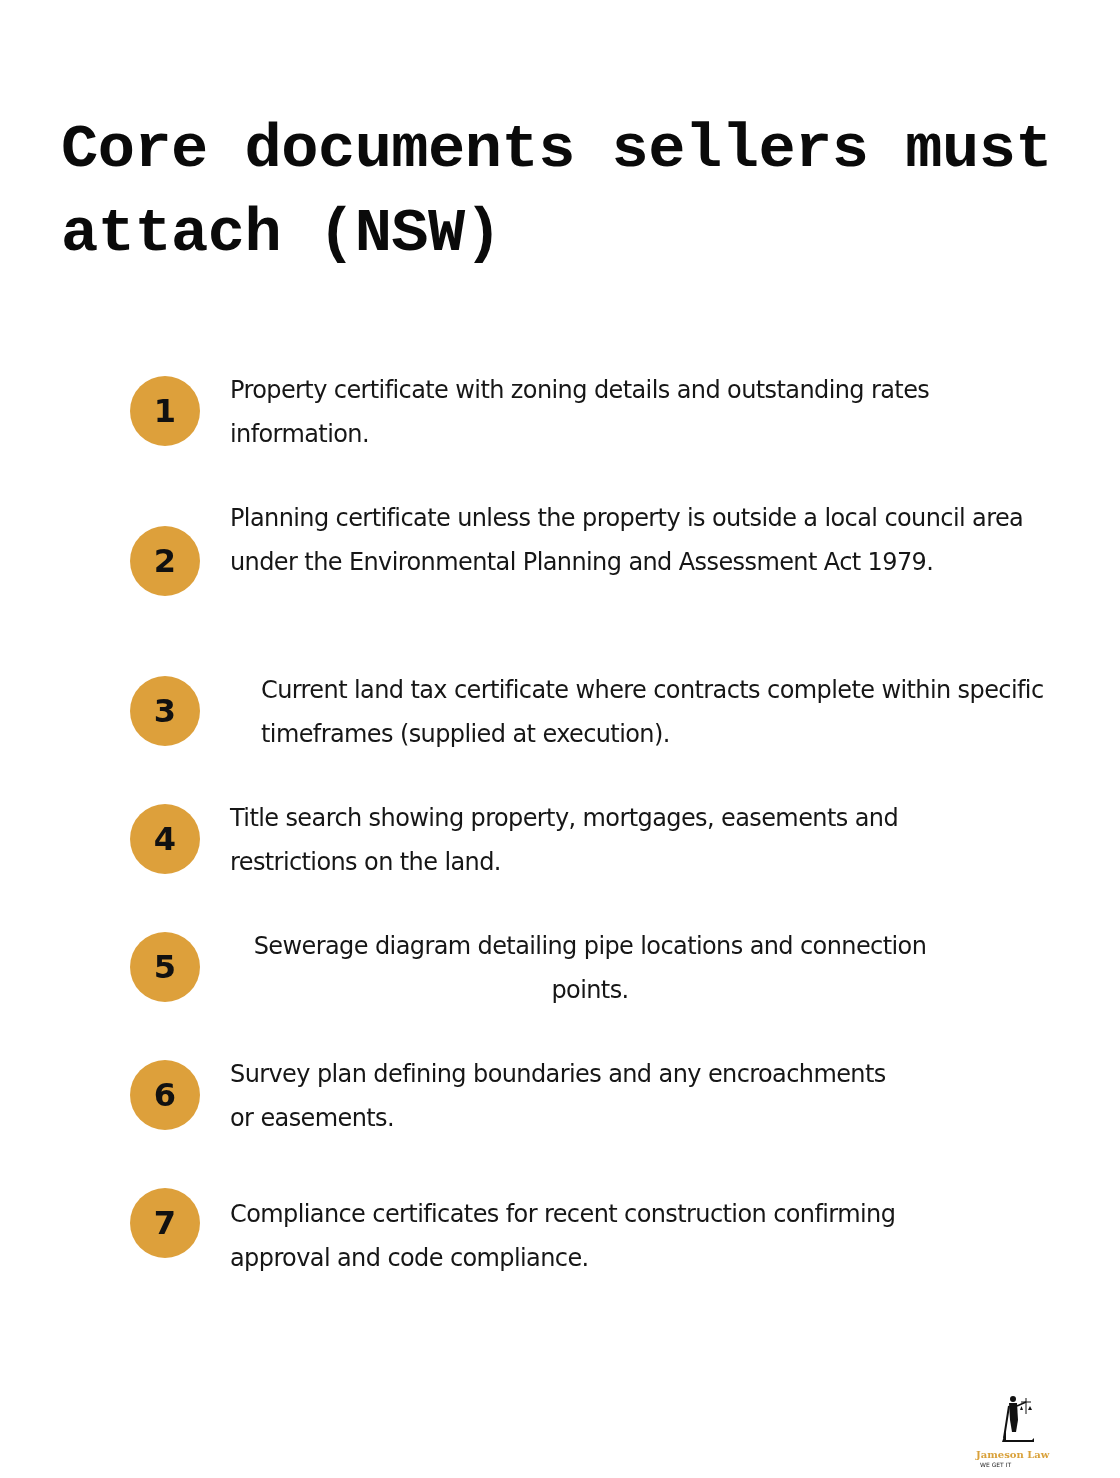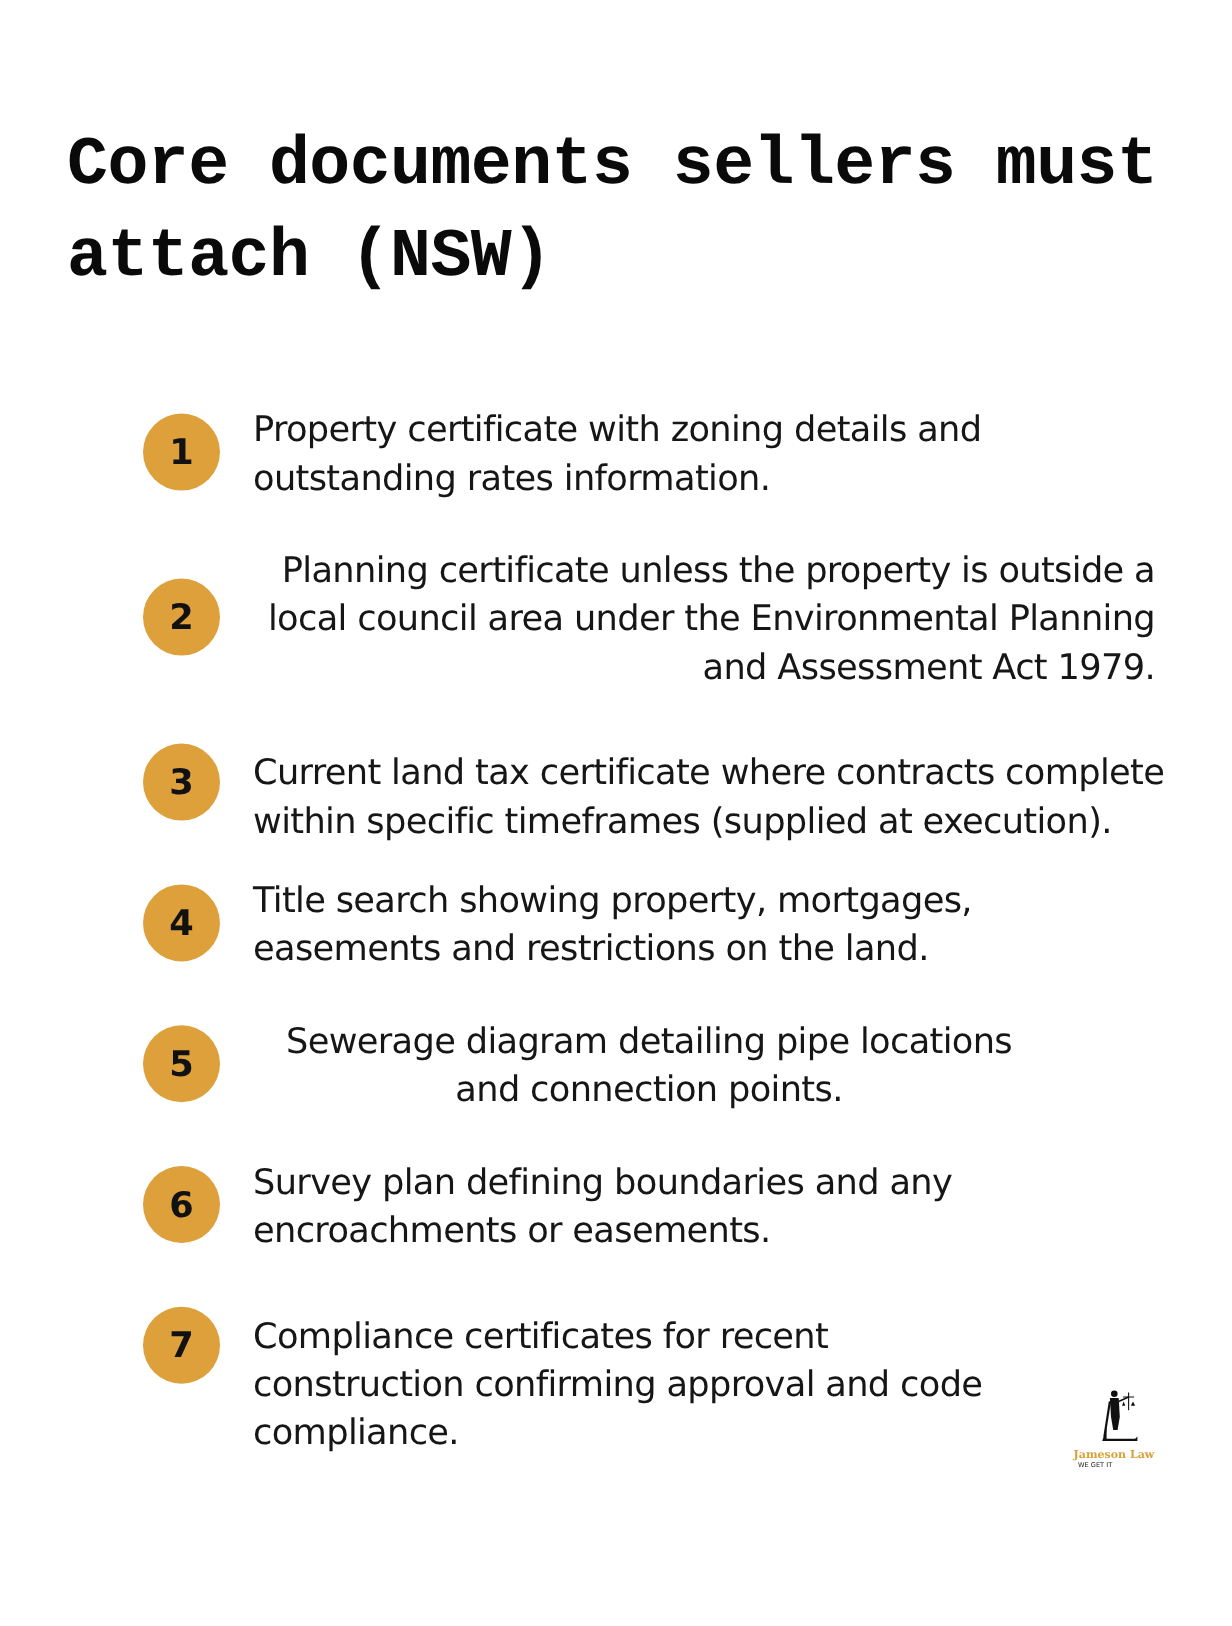--- a/index.html
+++ b/index.html
@@ -12,24 +12,24 @@
   }
   .list { position: absolute; left: 130px; top: 0; width: 960px; }
   .item { position: absolute; left: 0; width: 960px; }
   .badge {
     position: absolute; left: 0; width: 70px; height: 70px; border-radius: 50%;
     background: #DDA03B; display: flex; align-items: center; justify-content: center;
     font-weight: bold; font-size: 32px; color: #111111; font-family: "DejaVu Sans", sans-serif;
   }
   .text {
     position: absolute; left: 100px; width: 820px;
-    font-family: "DejaVu Sans", sans-serif; font-size: 32px; line-height: 44px; color: #161616;
+    font-family: "DejaVu Sans", sans-serif; font-size: 24px; line-height: 44px; color: #161616;
     letter-spacing: -0.6px;
   }
-  .logo { position: absolute; left: 976px; top: 1260px; width: 82px; height: 80px; }
+  .logo { position: absolute; left: 976px; top: 1392px; width: 82px; height: 80px; }
   .logo-name {
     position: absolute; left: 0; top: 57px; width: 82px; text-align: left;
     font-family: "DejaVu Serif", serif; font-weight: bold; font-size: 10px; color: #D9A13A;
   }
   .logo-tag {
     position: absolute; left: 4px; top: 69px; font-family: "DejaVu Sans", sans-serif;
     font-size: 6px; color: #222;
   }
 </style>
 </head>
@@ -37,25 +37,25 @@
 
 <h1 class="title">Core documents sellers must attach (NSW)</h1>
 
 <div class="list">
   <div class="item" style="top:368px;">
     <div class="badge" style="top:8px;">1</div>
     <div class="text" style="top:0;">Property certificate with zoning details and outstanding rates information.</div>
   </div>
   <div class="item" style="top:496px;">
     <div class="badge" style="top:30px;">2</div>
-    <div class="text" style="top:0;text-align:right;">Planning certificate unless the property is outside a local council area under the Environmental Planning and Assessment Act 1979.</div>
+    <div class="text" style="top:0;">Planning certificate unless the property is outside a local council area under the Environmental Planning and Assessment Act 1979.</div>
   </div>
   <div class="item" style="top:668px;">
     <div class="badge" style="top:8px;">3</div>
-    <div class="text" style="top:12px; width:830px;">Current land tax certificate where contracts complete within specific timeframes (supplied at execution).</div>
+    <div class="text" style="top:0; width:830px;margin-left:31px;">Current land tax certificate where contracts complete within specific timeframes (supplied at execution).</div>
   </div>
   <div class="item" style="top:796px;">
     <div class="badge" style="top:8px;">4</div>
     <div class="text" style="top:0; width:700px;">Title search showing property, mortgages, easements and restrictions on the land.</div>
   </div>
   <div class="item" style="top:924px;">
     <div class="badge" style="top:8px;">5</div>
     <div class="text" style="top:0; width:720px;text-align:center;">Sewerage diagram detailing pipe locations and connection points.</div>
   </div>
   <div class="item" style="top:1052px;">

